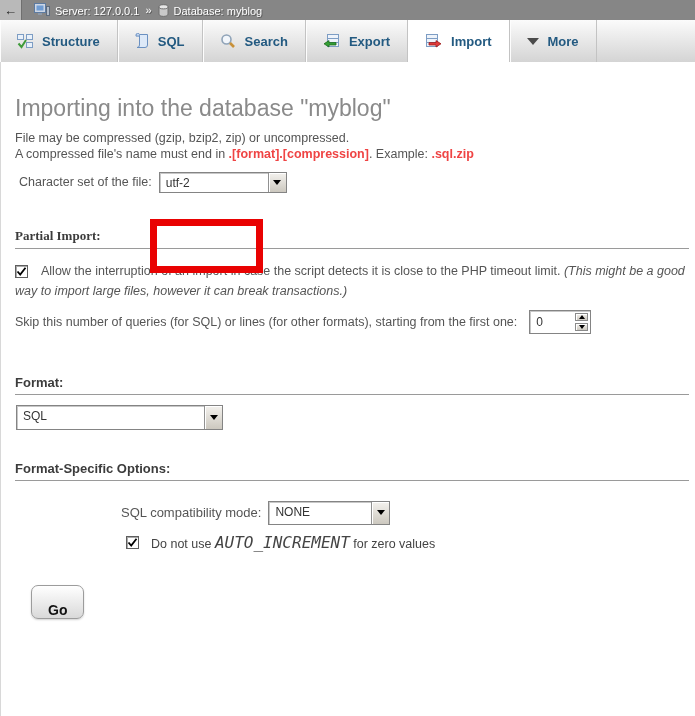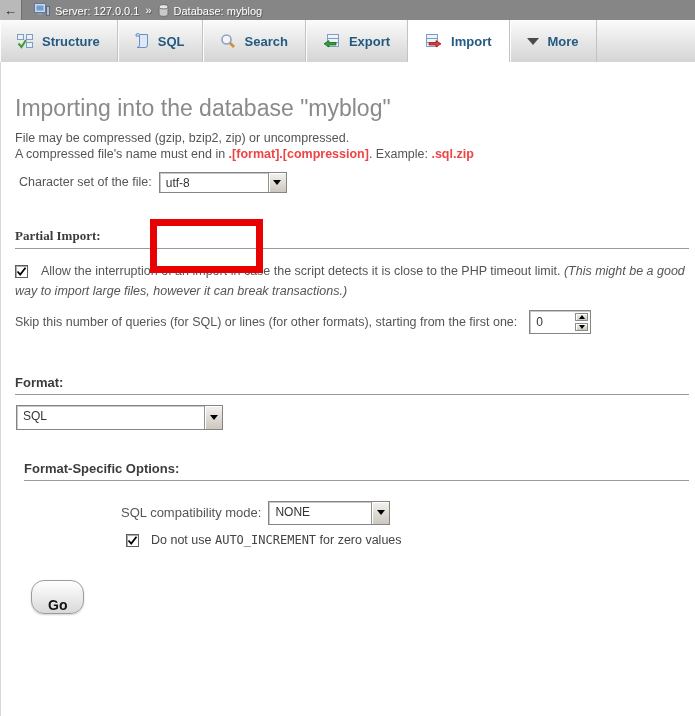--- a/index.html
+++ b/index.html
@@ -83,21 +83,21 @@
     font-size: 13px;
     font-weight: bold;
     color: #3c3c3c;
     padding-bottom: 4px;
     border-bottom: 1px solid #9a9a9a;
     margin-right: 6px;
   }
   .h-file    { margin-top: 42px; }
   .h-partial { margin-top: 35px; font-family: Liberation Serif, serif; }
   .h-format  { margin-top: 41px; }
-  .h-opts    { margin-top: 31px; margin-left: 9px; }
+  .h-opts    { margin-top: 31px; }
 
   .para { margin-top: 8px; font-size: 12.5px; line-height: 16px; color: #555; }
   .b { font-weight: bold; color: #ef4444; }
   .i { font-style: italic; }
 
   .row { display: flex; align-items: center; font-size: 12.5px; color: #555; }
   .browse-row  { margin-top: 16px; height: 24px; padding-left: 4px; }
   .charset-row { margin-top: 9px;  height: 22px; padding-left: 4px; }
 
   .browse-btn {
@@ -175,27 +175,27 @@
     background: linear-gradient(#f4f2ee, #ccc8bf);
     border: 1px solid #8a8a8a;
     box-shadow: inset 1px 1px 0 #fff;
     display: flex; align-items: center; justify-content: center;
     cursor: pointer;
   }
 
   .compat-row { margin-top: 19px; height: 25px; padding-left: 106px; }
   .compat-row .lbl { font-size: 13px; color: #555; }
   .auto-row { margin-top: 8px; padding-left: 111px; display: flex; align-items: center; gap: 12px; font-size: 12.5px; color: #444; }
-  .mono { font-family: "DejaVu Sans Mono", monospace; font-size: 12px; }
+  .mono { font-family: "DejaVu Sans Mono", monospace; font-size: 16px; font-style: italic; }
 
   .go-btn {
     margin: 33px 0 0 16px;
     min-width: 50px; height: 28px;
     padding: 16px 16px;
-    border-radius: 13px;
+    border-radius: 7px;
     border: 1px solid #9c9c9c;
     background: linear-gradient(#ffffff, #d9d9d9);
     box-shadow: 0 1px 2px rgba(0,0,0,.18);
     font-family: "Liberation Sans", sans-serif;
     font-size: 14px; font-weight: bold; color: #111;
     cursor: pointer;
   }
 
   
   .red-highlight {
@@ -302,21 +302,21 @@
 
   <div class="para">
     <span>File may be compressed (gzip, bzip2, zip) or uncompressed.</span><br>
     <span>A compressed file's name must end in </span><span class="b">.[format].[compression]</span><span>. Example: </span><span class="b">.sql.zip</span>
   </div>
 
 
   <div class="row charset-row">
     <span>Character set of the file:</span>
     <span class="combo combo-charset">
-      <span class="val">utf-8</span>
+      <span class="val">utf-2</span>
       <span class="drop">
           <span class="tri-dn"></span>
         </span>
     </span>
   </div>
 
   <div class="sect-heading h-partial">Partial Import:</div>
 
   <div class="allow-block">
     <span class="cb">

